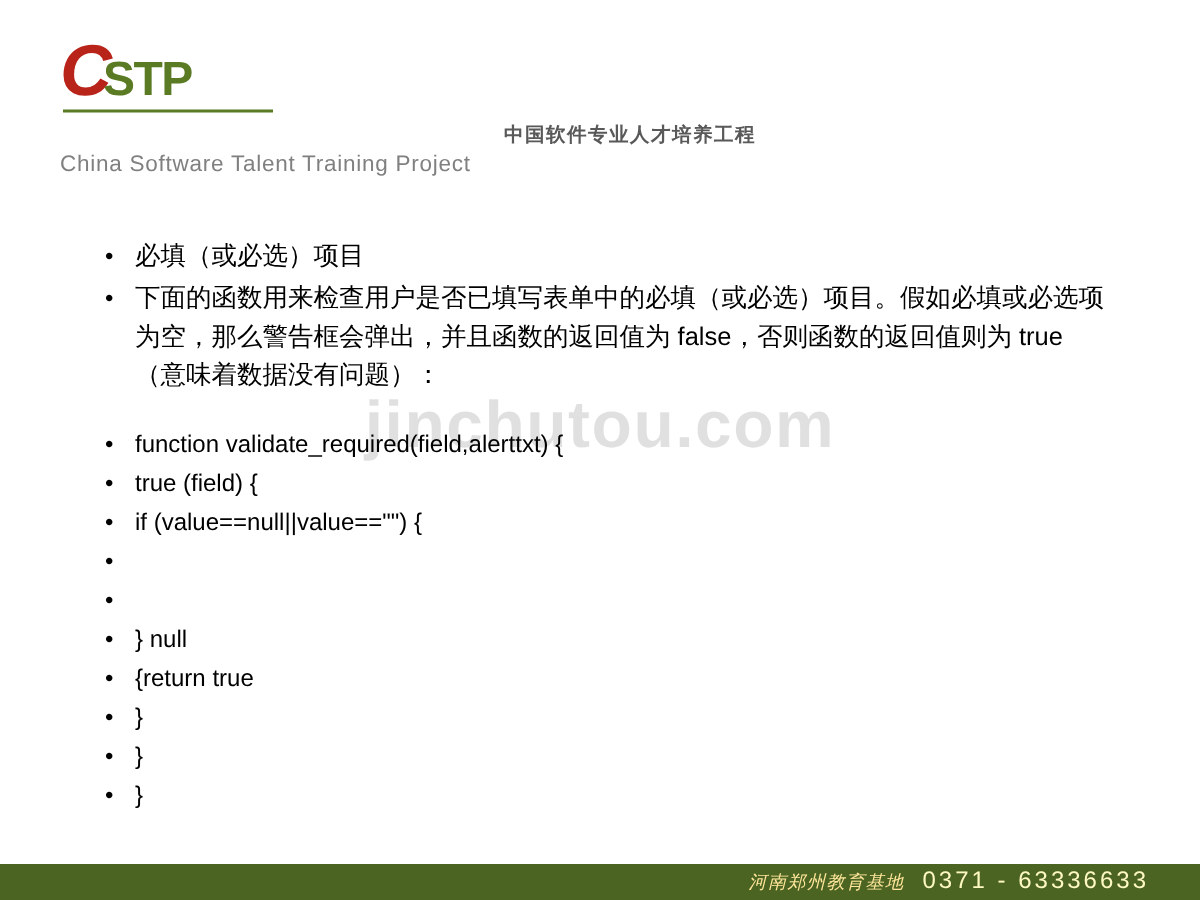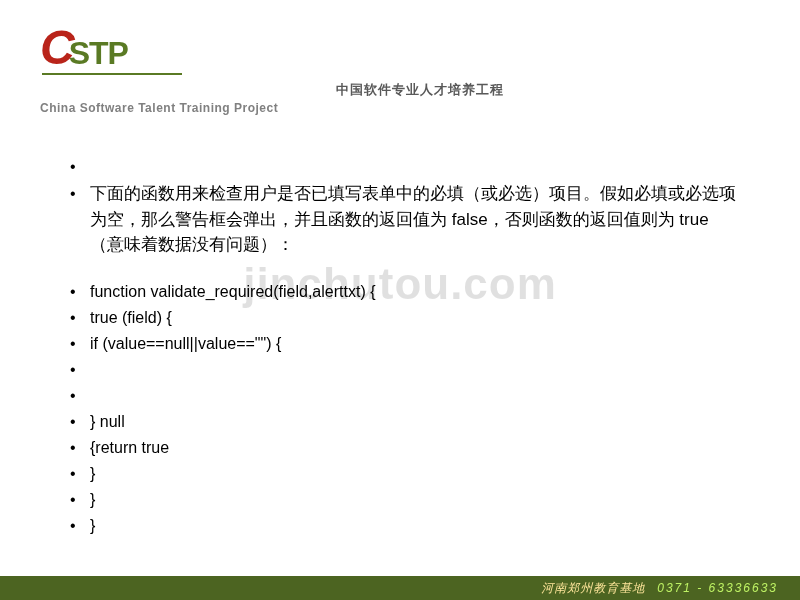--- a/index.html
+++ b/index.html
@@ -43,25 +43,24 @@
     }
     .logo-cn {
       font-size: 13px;
       color: #595959;
       font-weight: bold;
       margin-top: 6px;
       letter-spacing: 1px;
       text-align: center;
     }
     .logo-en {
-      font-size: 12px;
+      font-size: 15px;
       color: #808080;
       margin-top: 2px;
       letter-spacing: 0.5px;
-      font-weight: bold;
     }
     .content {
       padding: 40px 60px 0 70px;
     }
     .bullet-line {
       display: flex;
       align-items: baseline;
       margin-bottom: 2px;
       line-height: 1.5;
     }
@@ -106,34 +105,33 @@
     .footer {
       position: absolute;
       bottom: 0;
       left: 0;
       right: 0;
       height: 24px;
       background: #4c6421;
       display: flex;
       justify-content: flex-end;
       align-items: center;
-      padding-right: 22px;
+      padding-right: 34px;
     }
     .footer-text {
       color: #ffe69b;
       font-size: 12px;
       font-family: "SimSun", serif;
       font-style: italic;
       letter-spacing: 1px;
     }
     .footer-phone {
-      color: #bef264;
-      font-size: 12px;
-      font-family: Arial, sans-serif;
-      font-style: italic;
+      color: #fef9c3;
+      font-size: 16px;
+      font-family: Arial, sans-serif;
       margin-left: 12px;
       letter-spacing: 2px;
     }
   </style>
 </head>
 <body>
 
 <div class="header">
   <div class="logo-row">
     <span class="logo-c">C</span>
@@ -142,20 +140,21 @@
   <div class="logo-underline"></div>
   <div class="logo-cn">中国软件专业人才培养工程</div>
   <div class="logo-en">China Software Talent Training Project</div>
 </div>
 
 <div class="watermark">jinchutou.com</div>
 
 <div class="content">
   <div class="bullet-line">
     <span class="bullet">•</span>
+    <span class="bullet-text">必填（或必选）项目</span>
   </div>
   <div class="bullet-line">
     <span class="bullet">•</span>
     <span class="bullet-text-para">下面的函数用来检查用户是否已填写表单中的必填（或必选）项目。假如必填或必选项为空，那么警告框会弹出，并且函数的返回值为 false，否则函数的返回值则为 true（意味着数据没有问题）：</span>
   </div>
 
   <div class="gap"></div>
 
   <div class="bullet-line">
     <span class="bullet">•</span>

